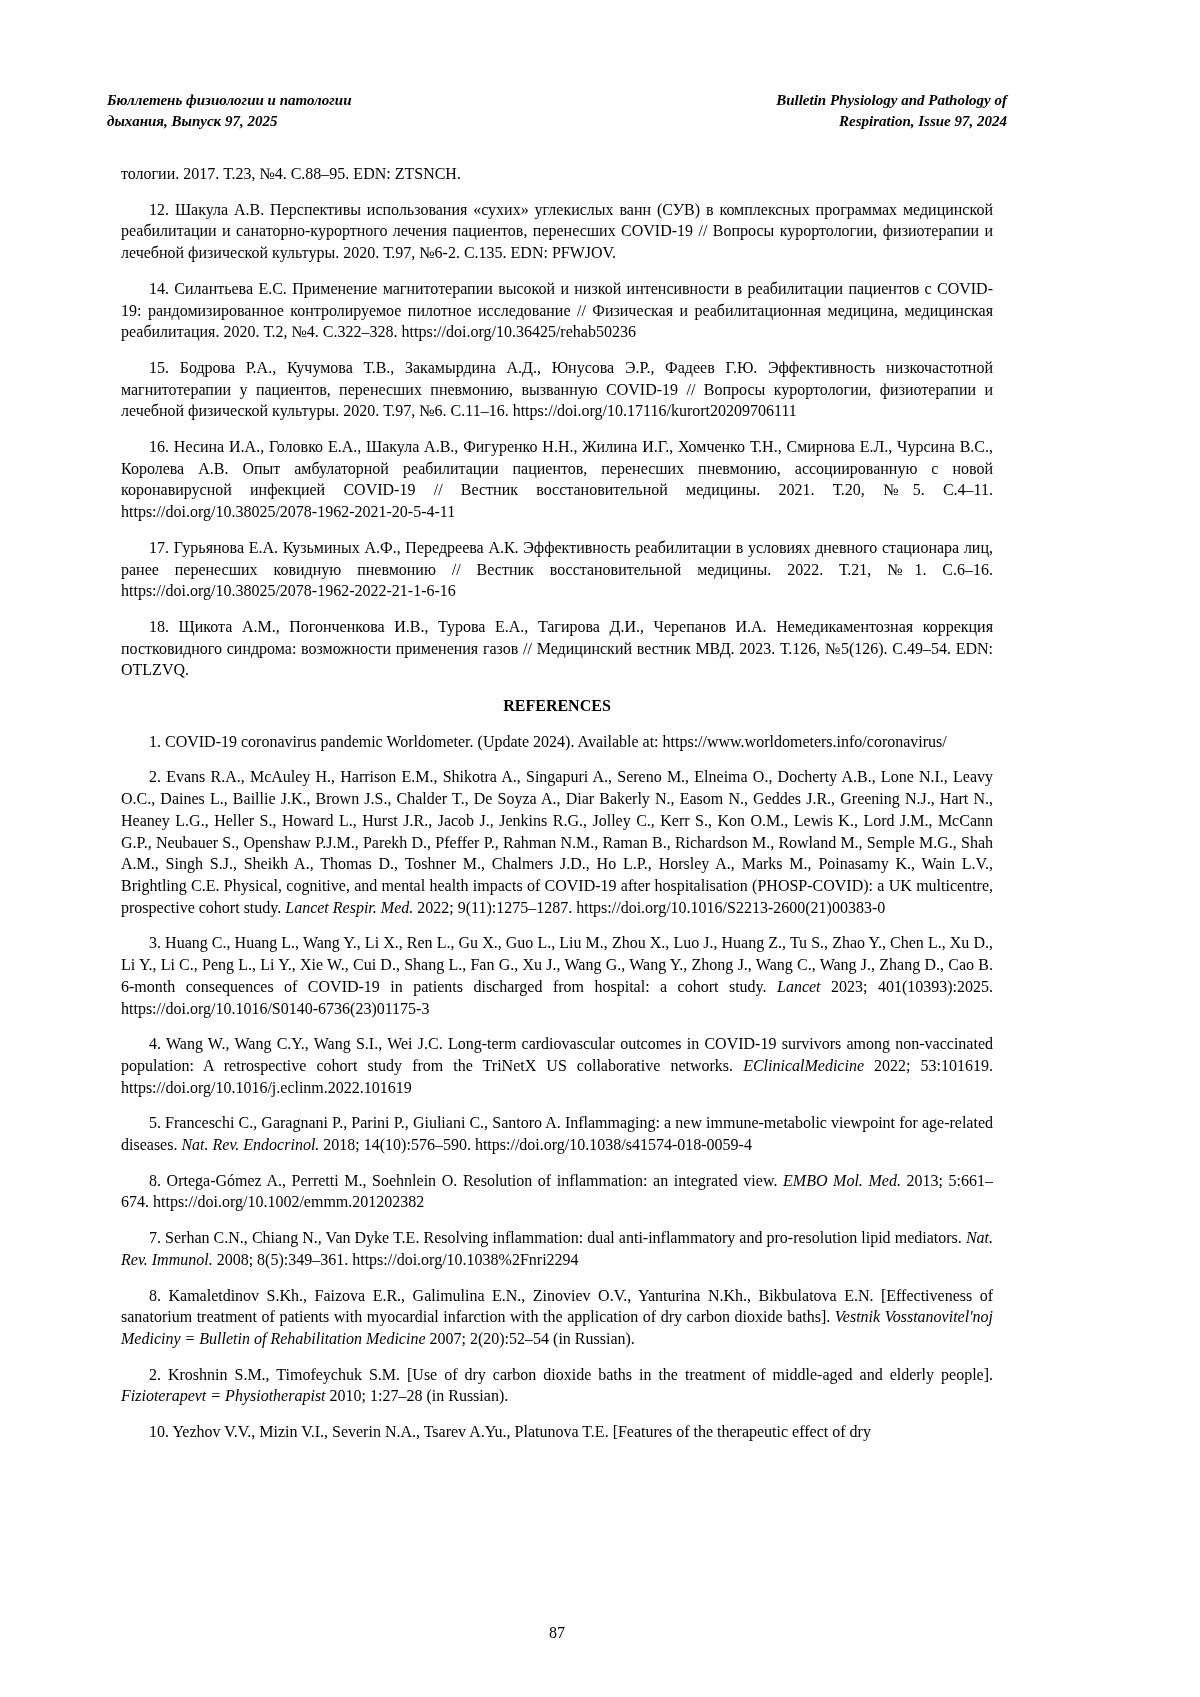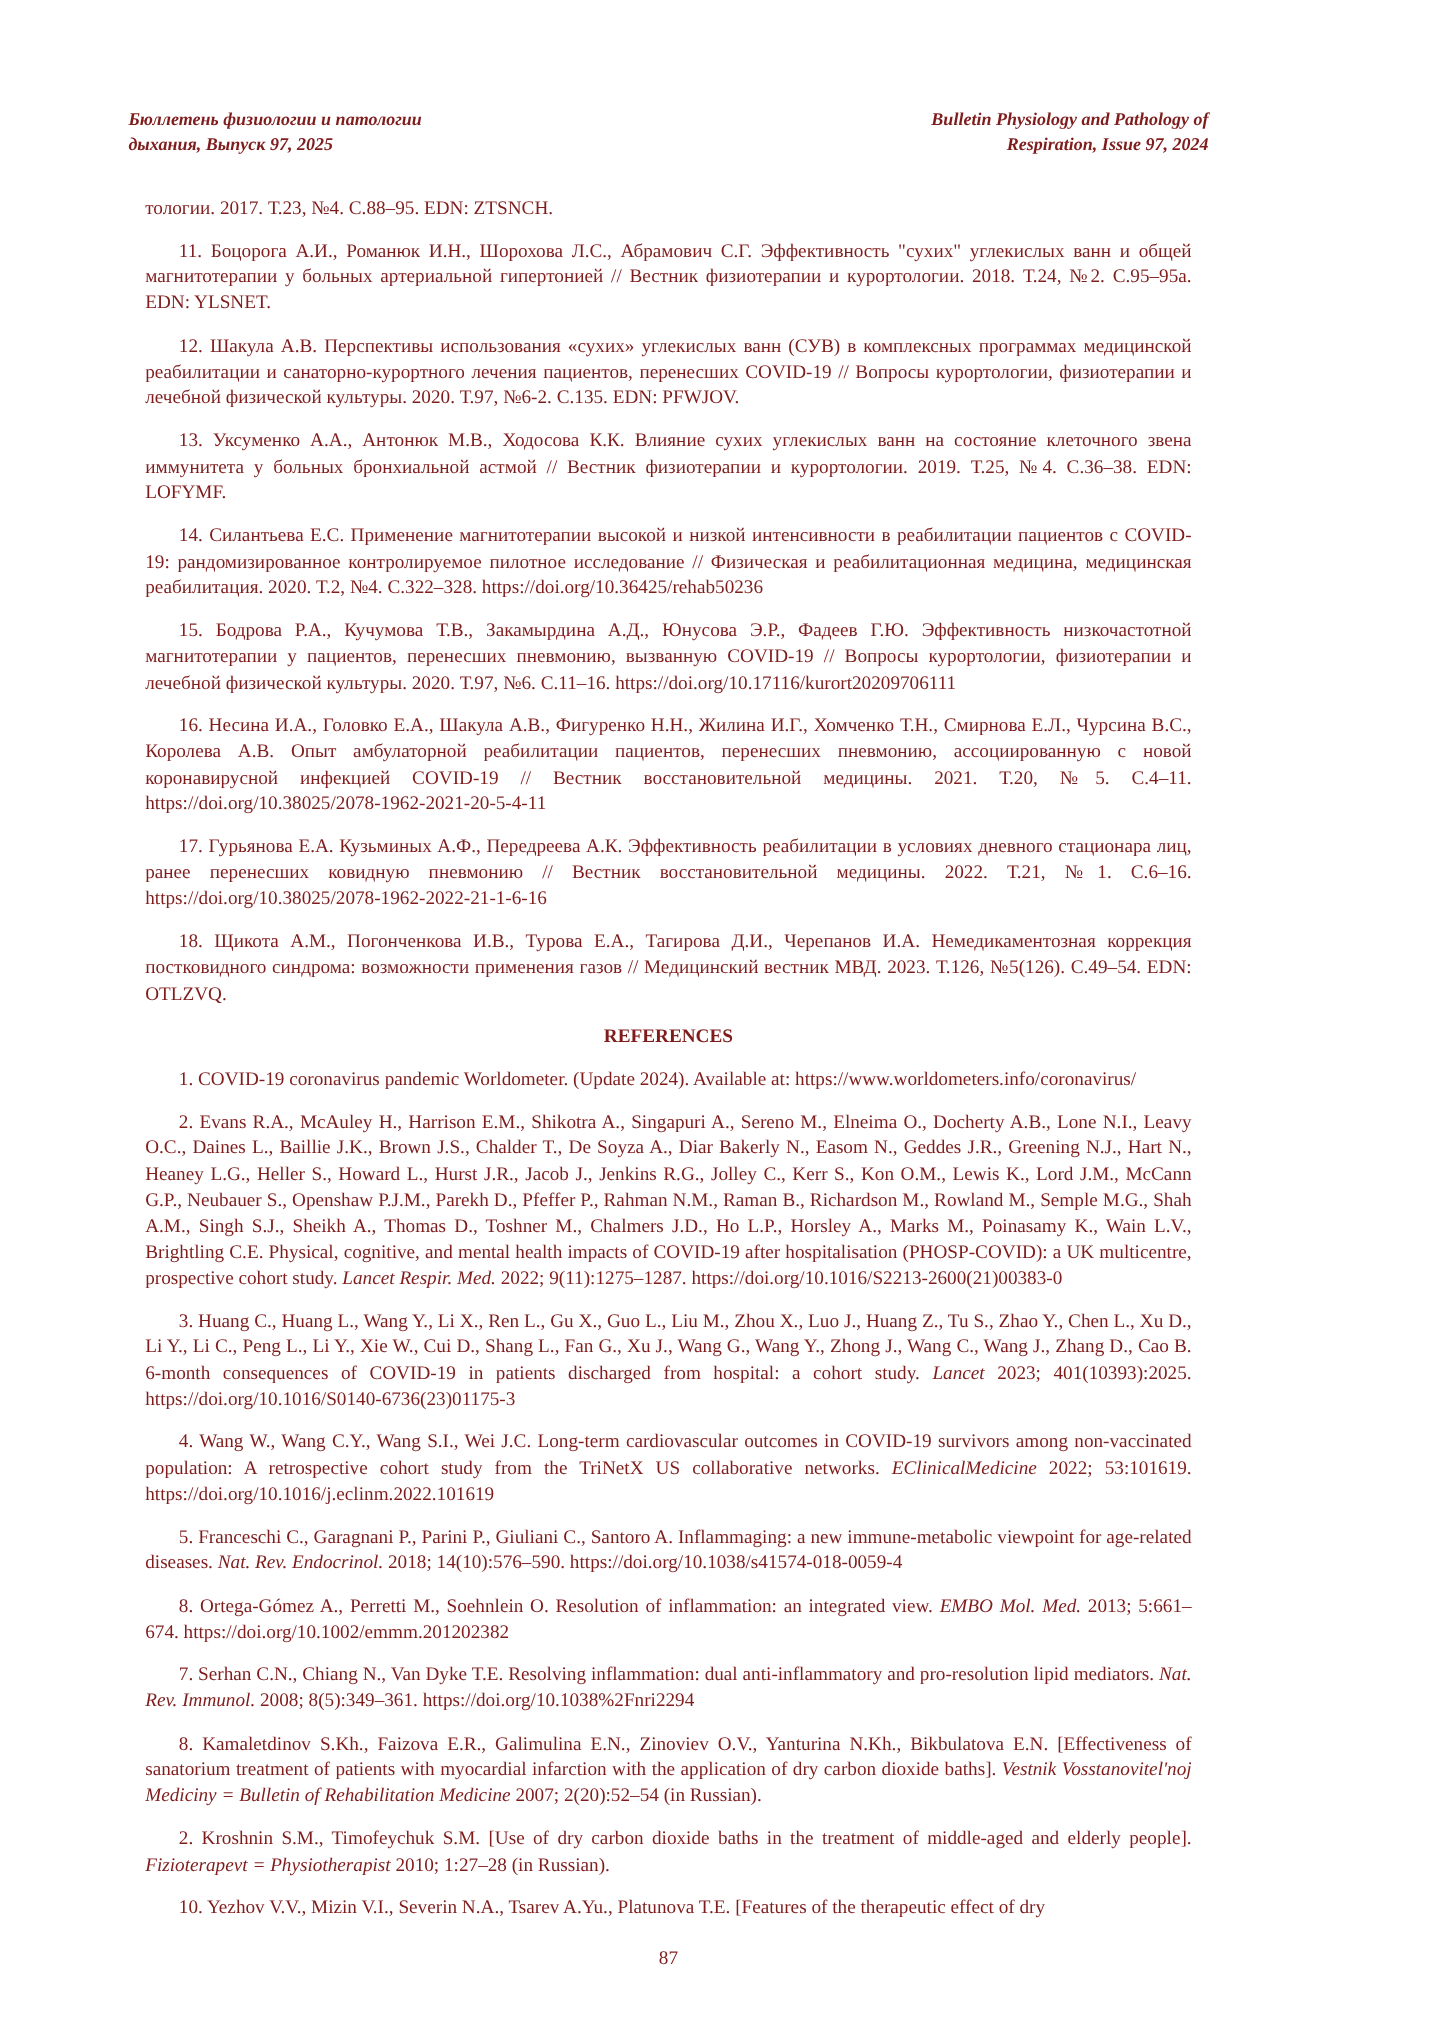--- a/index.html
+++ b/index.html
@@ -4,21 +4,21 @@
 <style>
   * { box-sizing: border-box; }
   html, body { margin: 0; padding: 0; }
   body { background: #ffffff; }
 
   .page {
     position: relative;
     width: 1200px;
     height: 1697px;
     background: #ffffff;
-    color: #7f1d1d;
+    color: #000000;
     font-family: "Liberation Serif", "DejaVu Serif", serif;
     overflow: hidden;
   }
 
   .running-head {
     position: absolute;
     top: 90px;
     left: 107px;
     width: 900px;
     display: flex;
@@ -81,23 +81,21 @@
     </div>
     <div class="head-right">
       <div>Bulletin Physiology and Pathology of</div>
       <div>Respiration, Issue 97, 2024</div>
     </div>
   </header>
 
   <main class="body-text">
 
     <p class="no-indent" lang="ru">тологии. 2017. Т.23, №4. С.88–95. EDN: ZTSNCH.</p>
-    <p lang="ru">11. Боцорога А.И., Романюк И.Н., Шорохова Л.С., Абрамович С.Г. Эффективность "сухих" углекислых ванн и общей магнитотерапии у больных артериальной гипертонией // Вестник физиотерапии и курортологии. 2018. Т.24, №2. С.95–95а. EDN: YLSNET.</p>
     <p lang="ru">12. Шакула А.В. Перспективы использования «сухих» углекислых ванн (СУВ) в комплексных программах медицинской реабилитации и санаторно-курортного лечения пациентов, перенесших COVID-19 // Вопросы курортологии, физиотерапии и лечебной физической культуры. 2020. Т.97, №6-2. С.135. EDN: PFWJOV.</p>
-    <p lang="ru">13. Уксуменко А.А., Антонюк М.В., Ходосова К.К. Влияние сухих углекислых ванн на состояние клеточного звена иммунитета у больных бронхиальной астмой // Вестник физиотерапии и курортологии. 2019. Т.25, №4. С.36–38. EDN: LOFYMF.</p>
     <p lang="ru">14. Силантьева Е.С. Применение магнитотерапии высокой и низкой интенсивности в реабилитации пациентов с COVID-19: рандомизированное контролируемое пилотное исследование // Физическая и реабилитационная медицина, медицинская реабилитация. 2020. Т.2, №4. С.322–328. https://doi.org/10.36425/rehab50236</p>
     <p lang="ru">15. Бодрова Р.А., Кучумова Т.В., Закамырдина А.Д., Юнусова Э.Р., Фадеев Г.Ю. Эффективность низкочастотной магнитотерапии у пациентов, перенесших пневмонию, вызванную COVID-19 // Вопросы курортологии, физиотерапии и лечебной физической культуры. 2020. Т.97, №6. С.11–16. https://doi.org/10.17116/kurort20209706111</p>
     <p lang="ru">16. Несина И.А., Головко Е.А., Шакула А.В., Фигуренко Н.Н., Жилина И.Г., Хомченко Т.Н., Смирнова Е.Л., Чурсина В.С., Королева А.В. Опыт амбулаторной реабилитации пациентов, перенесших пневмонию, ассоциированную с новой коронавирусной инфекцией COVID-19 // Вестник восстановительной медицины. 2021. Т.20, №5. С.4–11. https://doi.org/10.38025/2078-1962-2021-20-5-4-11</p>
     <p lang="ru">17. Гурьянова Е.А. Кузьминых А.Ф., Передреева А.К. Эффективность реабилитации в условиях дневного стационара лиц, ранее перенесших ковидную пневмонию // Вестник восстановительной медицины. 2022. Т.21, №1. С.6–16. https://doi.org/10.38025/2078-1962-2022-21-1-6-16</p>
     <p lang="ru">18. Щикота А.М., Погонченкова И.В., Турова Е.А., Тагирова Д.И., Черепанов И.А. Немедикаментозная коррекция постковидного синдрома: возможности применения газов // Медицинский вестник МВД. 2023. Т.126, №5(126). С.49–54. EDN: OTLZVQ.</p>
 
     <h2 class="refs-heading">REFERENCES</h2>
 
     <p lang="en"><span>1. COVID-19 coronavirus pandemic Worldometer. (Update 2024). Available at: https://www.worldometers.info/coronavirus/</span></p>
     <p lang="en"><span>2. Evans R.A., McAuley H., Harrison E.M., Shikotra A., Singapuri A., Sereno M., Elneima O., Docherty A.B., Lone N.I., Leavy O.C., Daines L., Baillie J.K., Brown J.S., Chalder T., De Soyza A., Diar Bakerly N., Easom N., Geddes J.R., Greening N.J., Hart N., Heaney L.G., Heller S., Howard L., Hurst J.R., Jacob J., Jenkins R.G., Jolley C., Kerr S., Kon O.M., Lewis K., Lord J.M., McCann G.P., Neubauer S., Openshaw P.J.M., Parekh D., Pfeffer P., Rahman N.M., Raman B., Richardson M., Rowland M., Semple M.G., Shah A.M., Singh S.J., Sheikh A., Thomas D., Toshner M., Chalmers J.D., Ho L.P., Horsley A., Marks M., Poinasamy K., Wain L.V., Brightling C.E. Physical, cognitive, and mental health impacts of COVID-19 after hospitalisation (PHOSP-COVID): a UK multicentre, prospective cohort study. </span><em>Lancet Respir. Med.</em><span> 2022; 9(11):1275–1287. https://doi.org/10.1016/S2213-2600(21)00383-0</span></p>

